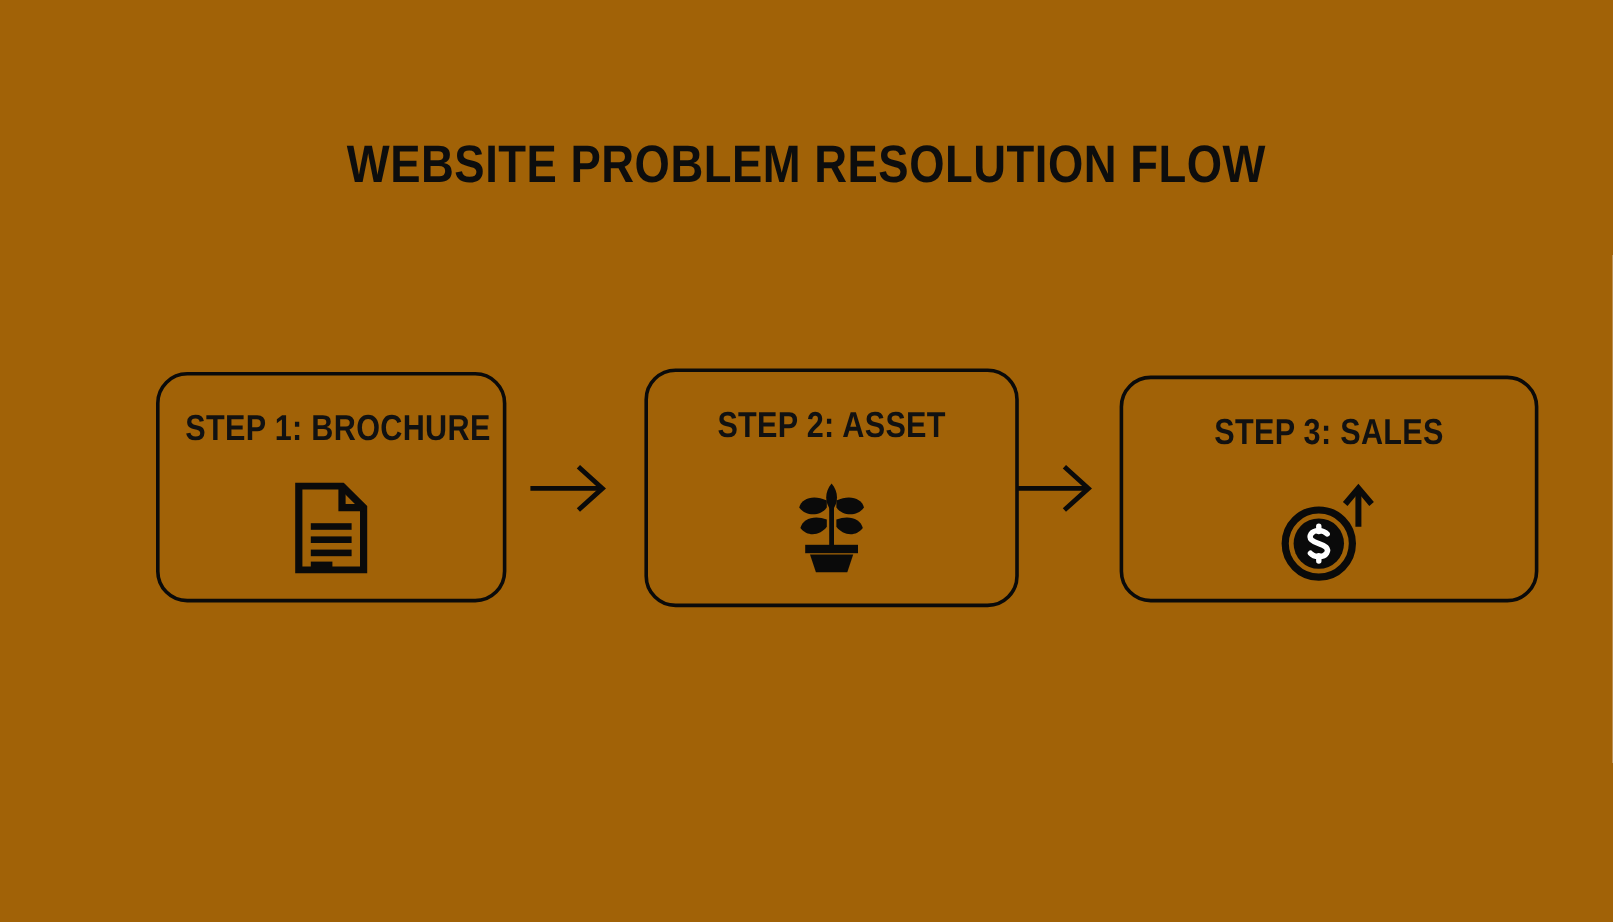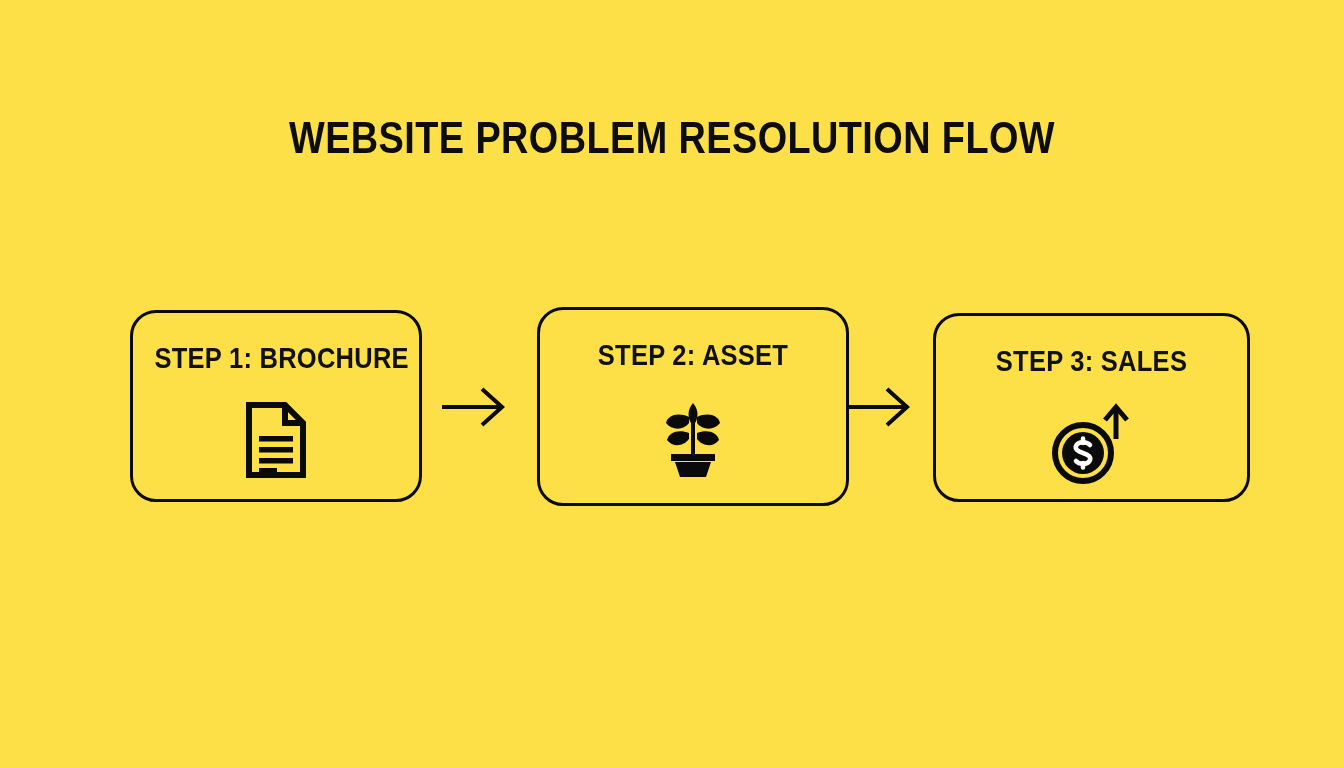--- a/index.html
+++ b/index.html
@@ -13,21 +13,21 @@
     background: #fdfdfd;
     font-family: "Liberation Sans", sans-serif;
     overflow: hidden;
     position: relative;
   }
 
   #canvas {
     position: relative;
     width: 1344px;
     height: 768px;
-    background: #fde047;
+    background: #a16207;
   }
 
   
   #diagram-title {
     position: absolute;
     left: 0;
     top: 112px;
     width: 1344px;
     text-align: center;
     font-family: "Liberation Sans Narrow", "Liberation Sans", sans-serif;
@@ -45,21 +45,21 @@
   
   .step-box {
     position: absolute;
     box-sizing: border-box;
     border: 3px solid #0a0a0a;
     border-radius: 26px;
     background: transparent;
   }
   #step-box-1 { left: 130px; top: 310px; width: 292px; height: 192px; }
   #step-box-2 { left: 537px; top: 307px; width: 312px; height: 199px; }
-  #step-box-3 { left: 933px; top: 313px; width: 317px; height: 189px; }
+  #step-box-3 { left: 933px; top: 313px; width: 349px; height: 189px; }
 
   .step-label {
     position: absolute;
     left: 0;
     width: 100%;
     top: 28px;
     text-align: center;
     font-family: "Liberation Sans Narrow", "Liberation Sans", sans-serif;
     font-weight: 700;
     font-size: 30px;

